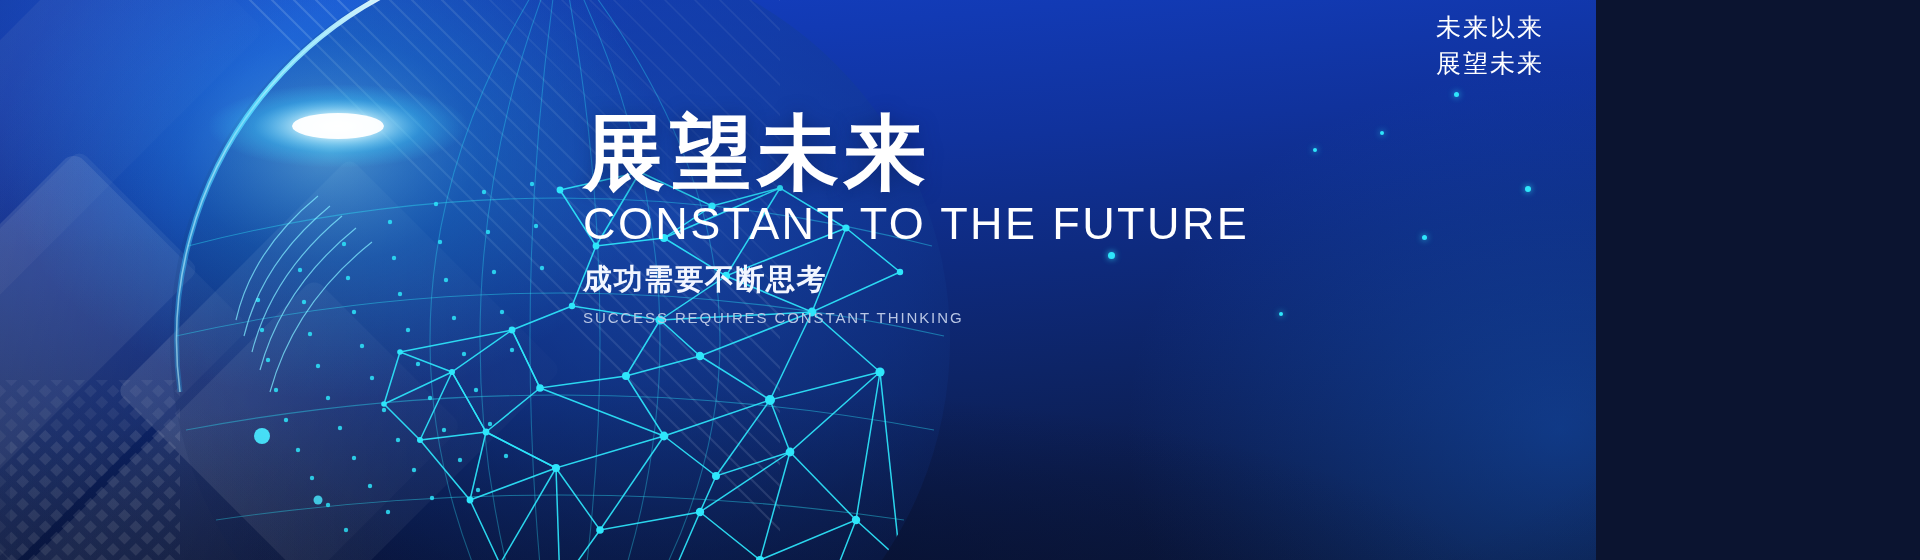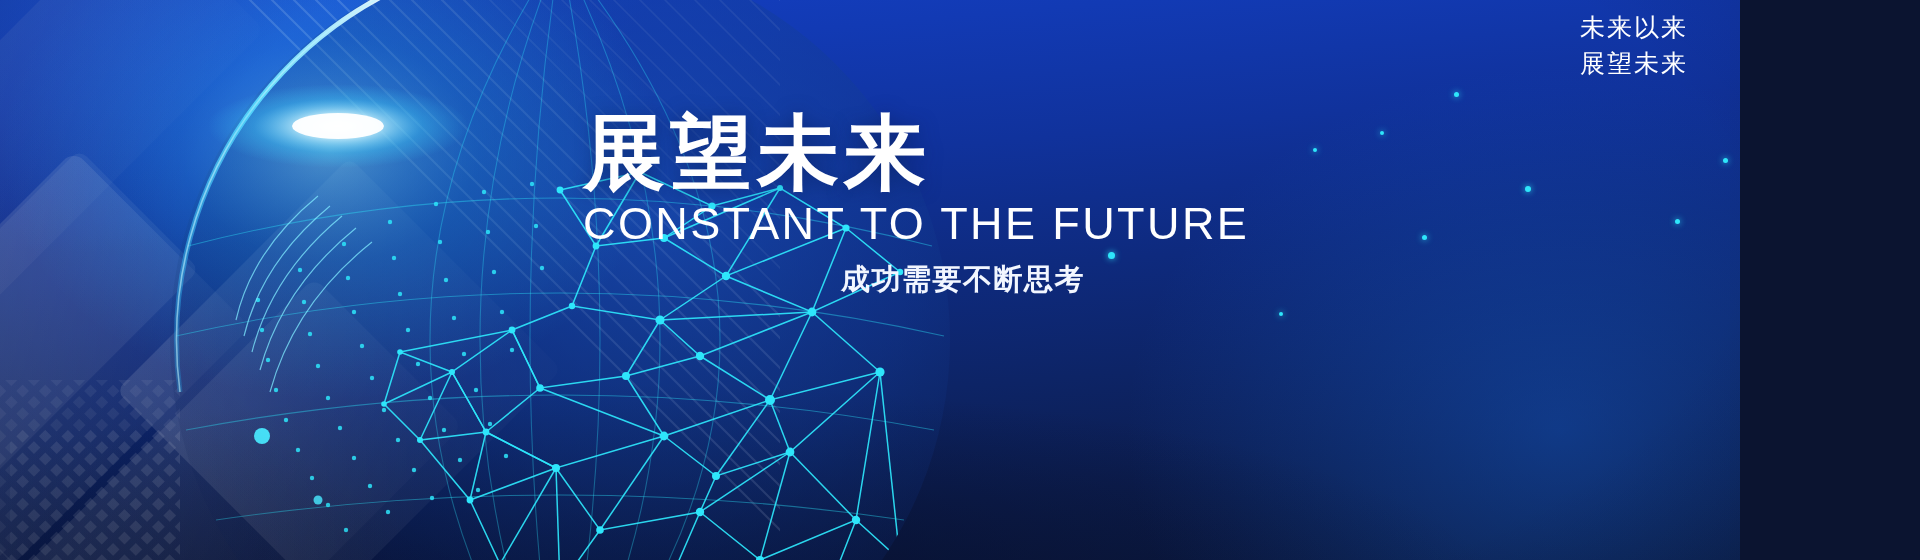--- a/index.html
+++ b/index.html
@@ -1,18 +1,18 @@
 <!DOCTYPE html>
 <html><head>
 <meta charset="utf-8">
 <style>
   html,body{margin:0;padding:0;background:#0b1430;}
   *{box-sizing:border-box;}
   #banner{
-    position:relative;width:1740px;height:560px;overflow:hidden;
+    position:relative;width:1596px;height:560px;overflow:hidden;
     font-family:"Liberation Sans","DejaVu Sans",sans-serif;
     background:linear-gradient(175deg,#1440c4 0%,#123ab4 14%,#10329c 32%,#0e2a7e 50%,#0d2466 66%,#0c1d4e 82%,#0b1738 100%);
   }
   .layer{position:absolute;inset:0;}
 
   
   #glow-top-left{background:radial-gradient(ellipse 760px 420px at 120px -40px,rgba(40,105,235,.55),rgba(0,0,0,0) 70%);}
   #glow-bottom{background:radial-gradient(ellipse 1200px 300px at 640px 600px,rgba(6,14,44,.85),rgba(0,0,0,0) 72%);}
   #glow-right{background:radial-gradient(ellipse 620px 520px at 1560px 430px,rgba(22,96,210,.42),rgba(0,0,0,0) 70%);}
   #vignette{background:radial-gradient(ellipse 1500px 760px at 960px 240px,rgba(0,0,0,0) 52%,rgba(4,10,34,.52) 100%);}
@@ -34,21 +34,21 @@
     font-size:82px;line-height:1.0;font-weight:bold;color:#ffffff;
     letter-spacing:5px;margin:0 0 6px 0;white-space:nowrap;
     text-shadow:0 2px 18px rgba(10,30,90,.55);
   }
   #headline-en{
     font-size:45px;line-height:1.05;color:#ffffff;letter-spacing:2.4px;
     margin:0 0 14px 0;white-space:nowrap;font-weight:400;
   }
   .sub-cn{
     font-size:29px;line-height:1.26;color:#f2f6ff;letter-spacing:1.5px;
-    font-weight:bold;white-space:nowrap;text-align:center;
+    font-weight:bold;white-space:nowrap;
   }
   .sub-en{
     font-size:15px;line-height:1.75;color:#b9c6e4;letter-spacing:1.9px;
     white-space:nowrap;font-weight:400;
   }
   #sub-en-block{margin-top:7px;}
   #sub-cn-block{margin-top:6px;}
 
   
   #corner-slogan{
@@ -408,16 +408,17 @@
     <div class="corner-line">展望未来</div>
   </div>
 
   <div id="text-block">
     <div id="headline-cn">展望未来</div>
     <div id="headline-en">CONSTANT TO THE FUTURE</div>
     <div id="sub-cn-block">
       <div class="sub-cn">成功需要不断思考</div>
     </div>
     <div id="sub-en-block">
+      <div class="sub-en">SUCCESS REQUIRES CONSTANT THINKING</div>
     </div>
   </div>
 
 </div>
 
 </body></html>

